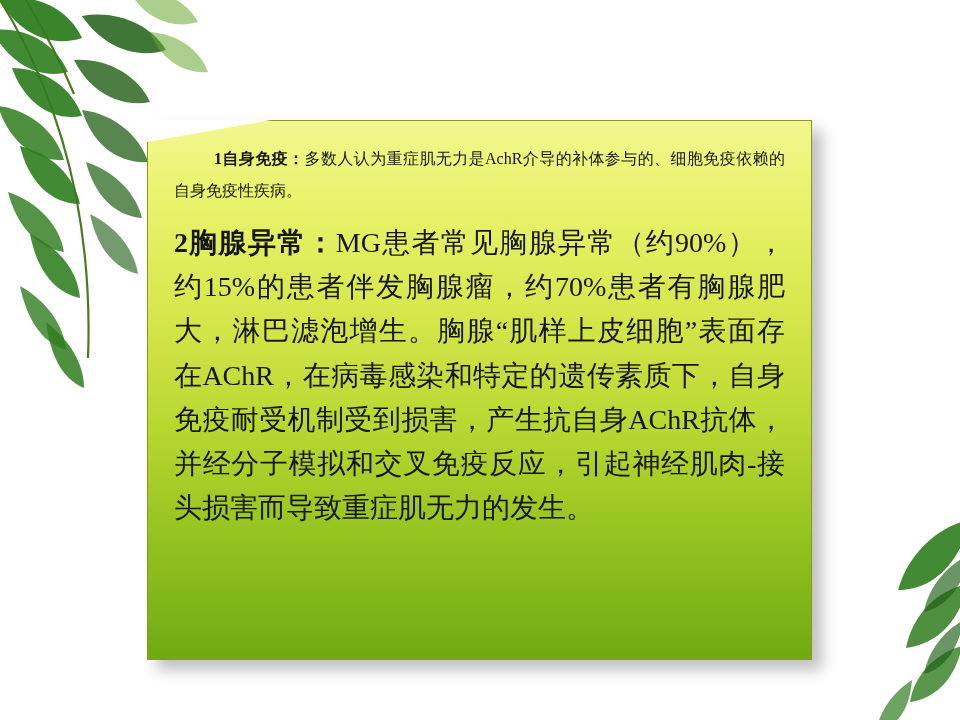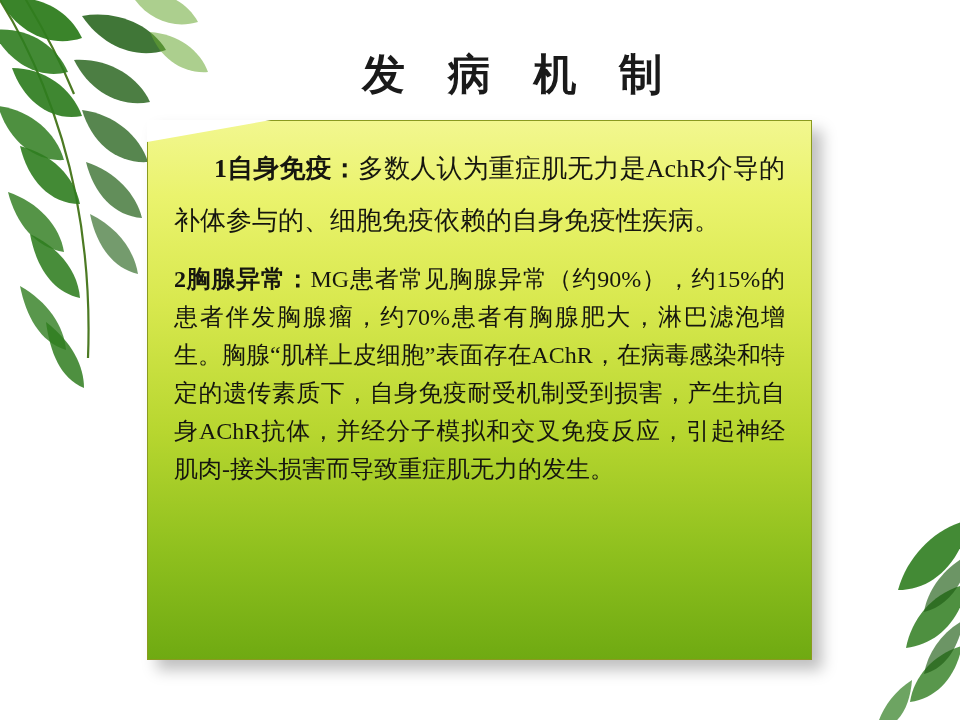--- a/index.html
+++ b/index.html
@@ -80,27 +80,27 @@
   .para {
     font-family: "Liberation Serif", serif;
     color: #16160f;
     font-size: 23.5px;
     line-height: 1.62;
     text-align: justify;
     text-justify: inter-ideograph;
     margin: 0 0 12px 0;
   }
   .para.p1 {
-    font-size: 26px;
+    font-size: 16px;
     line-height: 2.0;
     text-indent: 40px;
     margin-bottom: 14px;
   }
   .para.p2 {
-    font-size: 24px;
+    font-size: 28px;
     line-height: 1.58;
     margin-bottom: 14px;
   }
   .para.p3 {
     font-size: 24px;
     line-height: 1.58;
     margin-bottom: 0;
   }
   .lead {
     font-weight: bold;
@@ -146,21 +146,20 @@
       <path d="M226 104 C194 110 170 136 164 168 C196 164 218 140 226 104Z" opacity="0.85"></path>
       <path d="M220 166 C192 174 172 196 168 222 C196 218 214 196 220 166Z" opacity="0.8"></path>
       <path d="M170 200 C148 214 136 236 134 252 C158 246 168 226 170 200Z" opacity="0.7"></path>
     </g>
     <g fill="#1f5e14" opacity="0.65">
       <path d="M228 74 C204 86 186 108 182 132 C206 126 222 104 228 74Z"></path>
       <path d="M222 140 C200 152 186 172 182 194 C204 188 216 168 222 140Z"></path>
     </g>
   </svg>
 
-  <div id="slide-title">发 病 机 制</div>
 
   <div id="content-box">
 
     <p class="para p1">
       <span class="lead">1自身免疫：</span><span>多数人认为重症肌无力是AchR介导的补体参与的、细胞免疫依赖的自身免疫性疾病。</span>
     </p>
 
     <p class="para p2">
       <span class="lead">2胸腺异常：</span><span>MG患者常见胸腺异常（约90%），约15%的患者伴发胸腺瘤，约70%患者有胸腺肥大，淋巴滤泡增生。胸腺“肌样上皮细胞”表面存在AChR，在病毒感染和特定的遗传素质下，自身免疫耐受机制受到损害，产生抗自身AChR抗体，并经分子模拟和交叉免疫反应，引起神经肌肉-接头损害而导致重症肌无力的发生。</span>
     </p>

